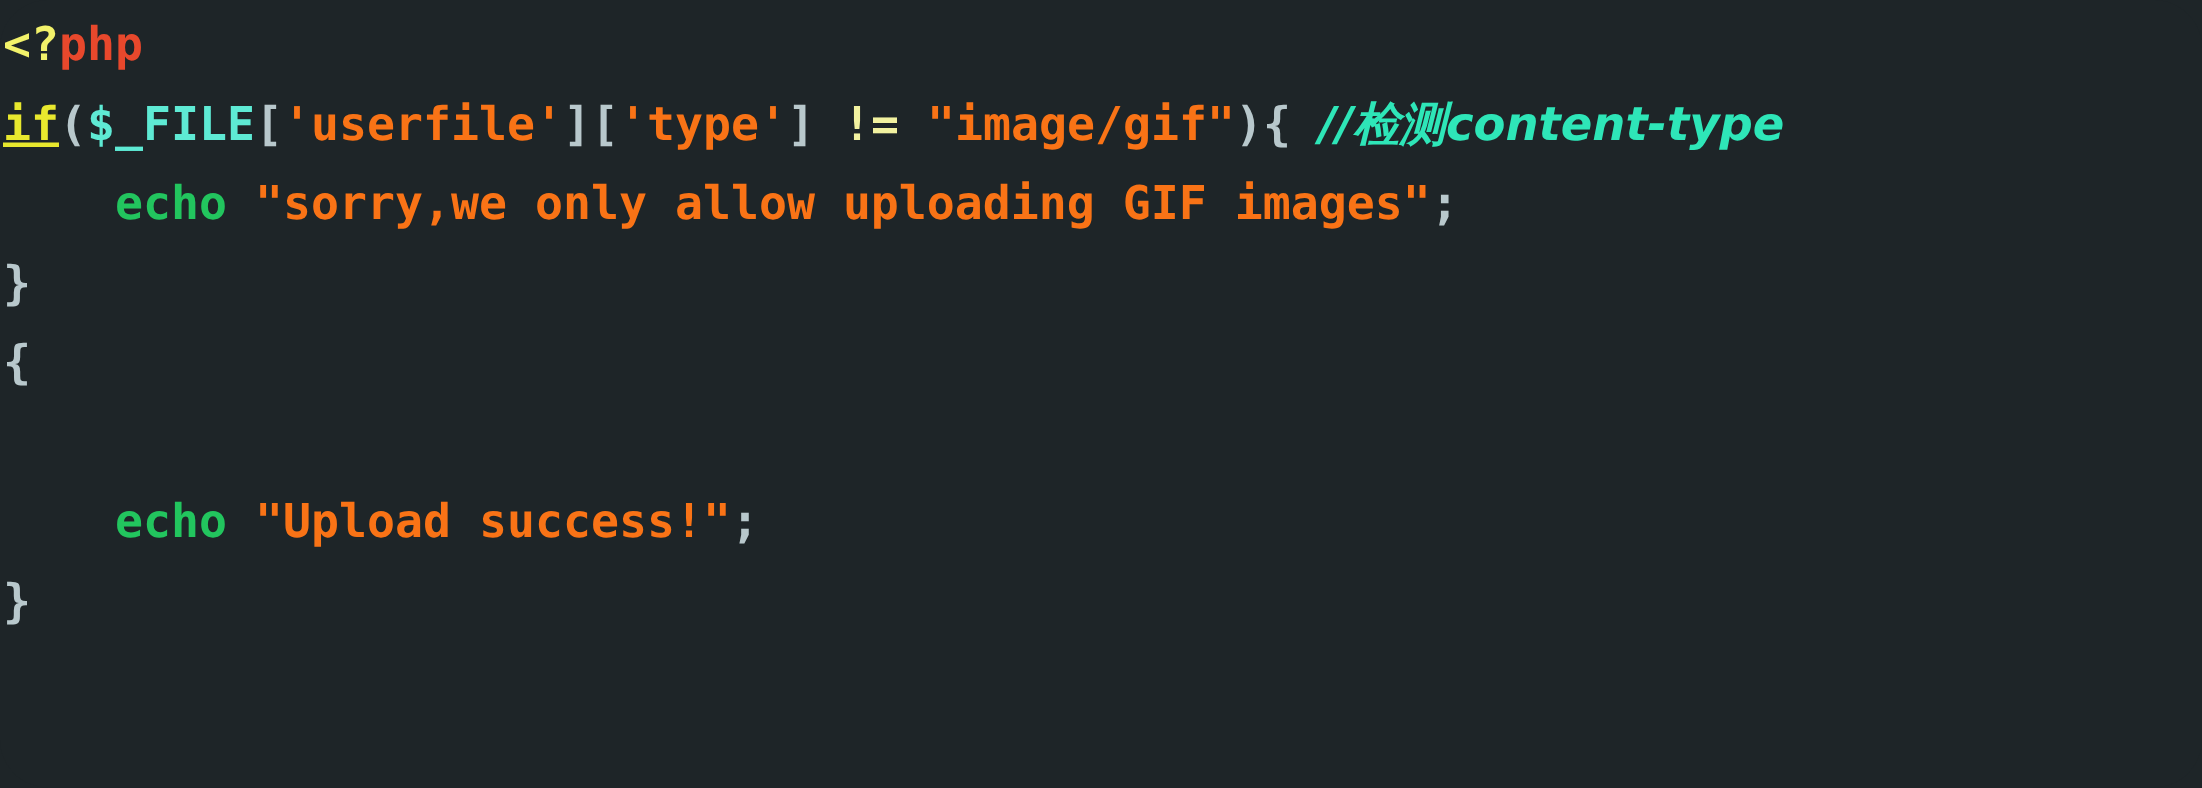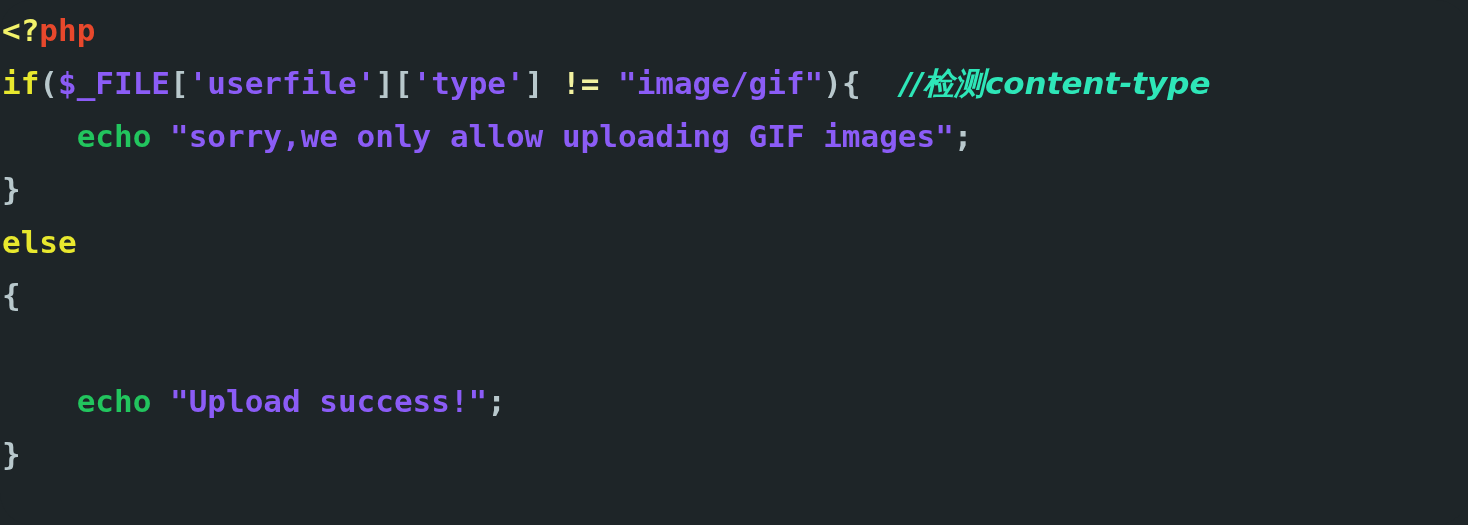--- a/index.html
+++ b/index.html
@@ -31,51 +31,49 @@
     font-size: 31px;
     font-weight: bold;
     letter-spacing: 0px;
     padding-left: 2px;
     box-sizing: border-box;
   }
 
   
   .tok-tag        { color: #f2f26a; }   
   .tok-php        { color: #e8482c; }   
-  .tok-keyword    { color: #e8e82e; }   
+  .tok-keyword    { color: #e8e82e; text-decoration: underline; }   
   .tok-echo       { color: #22c55e; }   
   .tok-punct      { color: #b8c8cc; }   
-  .tok-var        { color: #8b5cf6; }   
-  .tok-string     { color: #8b5cf6; }   
+  .tok-var        { color: #5eead4; }   
+  .tok-string     { color: #f97316; }   
   .tok-operator   { color: #f2f2a0; }   
   .tok-comment    { color: #2ee6b8; font-style: italic; }
 
   .tok-comment-cjk {
     font-family: "DejaVu Sans", "Liberation Sans", sans-serif;
     font-style: italic;
-    margin-left: 21px;
   }
 
   .blank-line { height: 53px; }
 </style>
 </head>
 <body>
 
 <div id="code-viewer">
 
   <div class="code-line"><span class="tok-tag">&lt;?</span><span class="tok-php">php</span></div>
 
   <div class="code-line"><span class="tok-keyword">if</span><span class="tok-punct">(</span><span class="tok-var">$_FILE</span><span class="tok-punct">[</span><span class="tok-string">'userfile'</span><span class="tok-punct">]</span><span class="tok-punct">[</span><span class="tok-string">'type'</span><span class="tok-punct">]</span><span class="tok-punct"> </span><span class="tok-operator">!=</span><span class="tok-punct"> </span><span class="tok-string">"image/gif"</span><span class="tok-punct">)</span><span class="tok-punct">{</span><span class="tok-punct"> </span><span class="tok-comment tok-comment-cjk">//检测content-type</span></div>
 
   <div class="code-line"><span>    </span><span class="tok-echo">echo</span><span> </span><span class="tok-string">"sorry,we only allow uploading GIF images"</span><span class="tok-punct">;</span></div>
 
 
   <div class="code-line"><span class="tok-punct">}</span></div>
 
-  <div class="code-line"><span class="tok-keyword">else</span></div>
 
   <div class="code-line"><span class="tok-punct">{</span></div>
 
   <div class="blank-line"></div>
 
   <div class="code-line"><span>    </span><span class="tok-echo">echo</span><span> </span><span class="tok-string">"Upload success!"</span><span class="tok-punct">;</span></div>
 
   <div class="code-line"><span class="tok-punct">}</span></div>
 
 </div>

